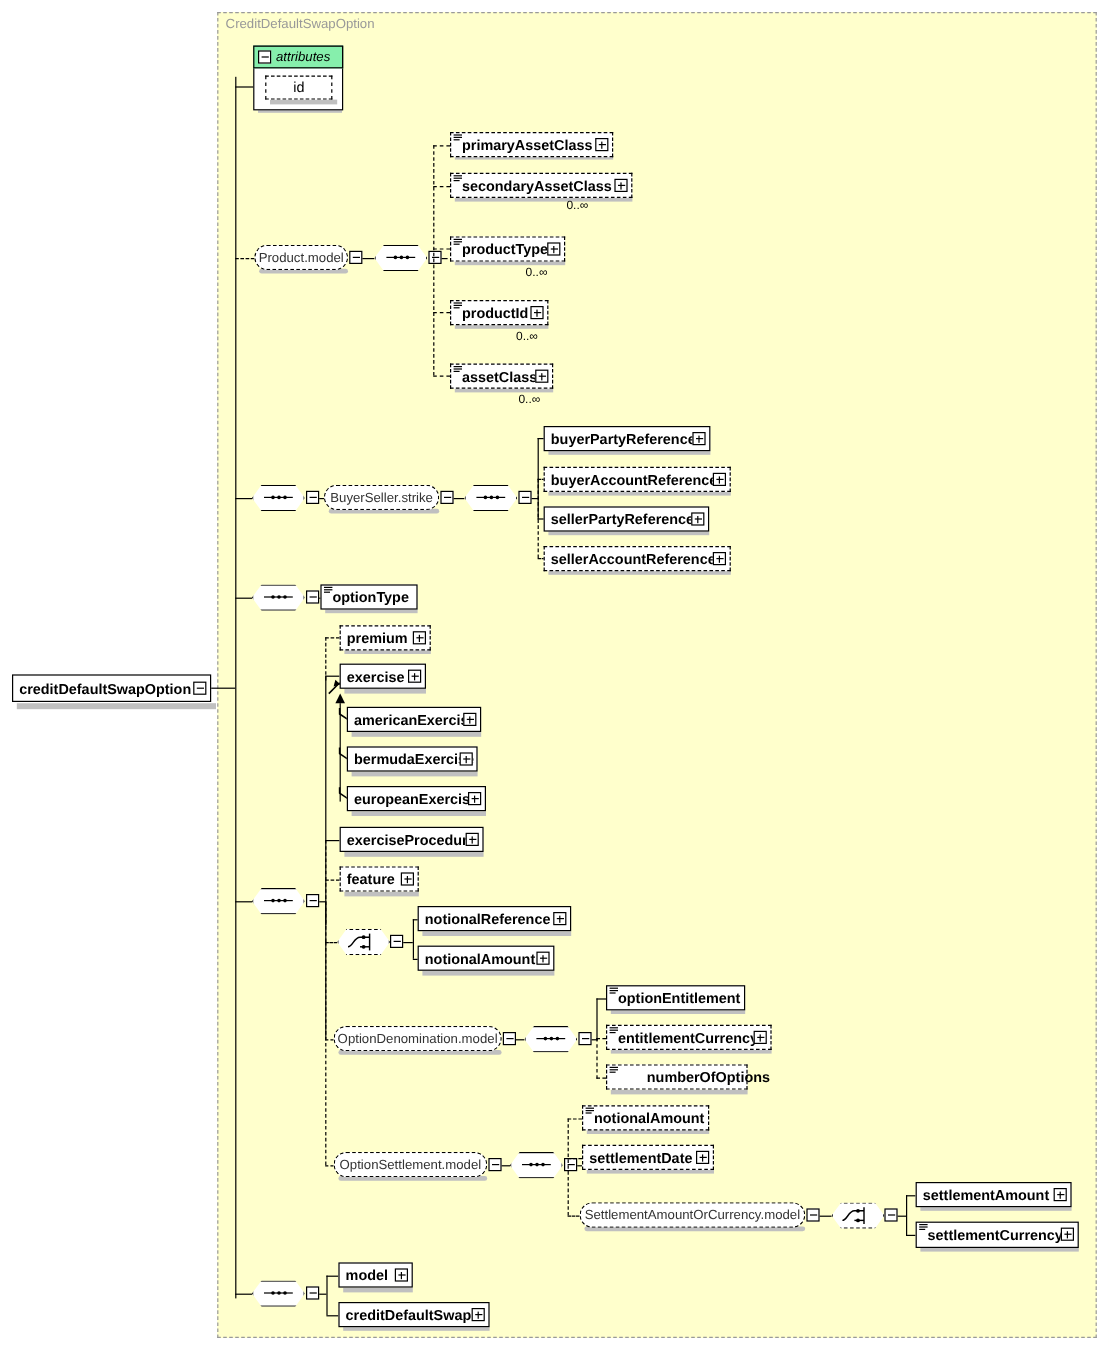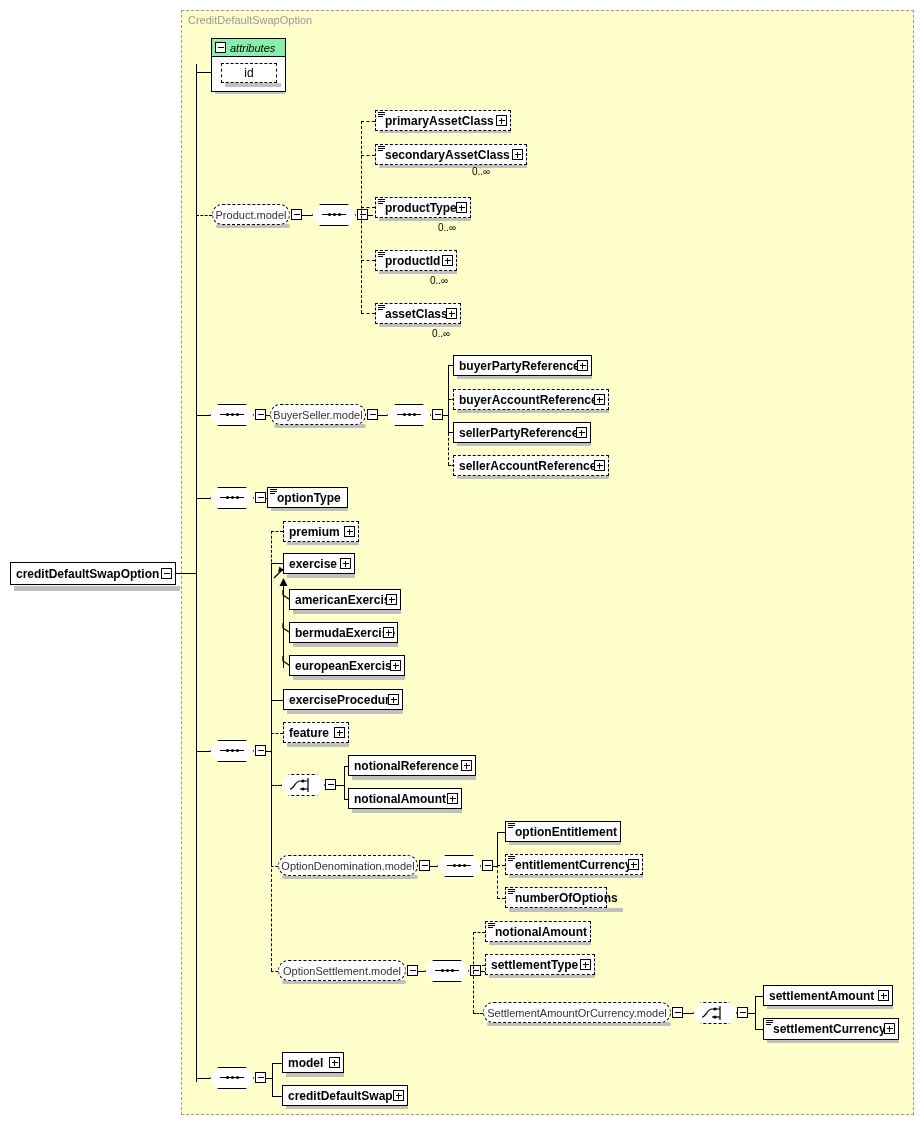--- a/index.html
+++ b/index.html
@@ -208,21 +208,21 @@
     <span style="position:absolute;left:21px;top:8.5px;width:3px;height:3px;background:#000;border-radius:50%;"></span>
     <span style="position:absolute;left:26px;top:8.5px;width:3px;height:3px;background:#000;border-radius:50%;"></span>
   </div>
   <div class="pm" style="left:255px;top:409px;">
       <i class="h"></i>
     </div>
   <div class="ln h" style="left:266px;top:415px;width:4px;"></div>
 
   <div class="shadow" style="left:274px;top:424px;width:92px;height:4px;border-radius:11px;"></div>
   <div class="mg" style="left:270px;top:404px;width:96px;height:21px;">
-    <span>BuyerSeller.model</span>
+    <span>BuyerSeller.strike</span>
   </div>
   <div class="pm" style="left:367px;top:409px;">
       <i class="h"></i>
     </div>
   <div class="ln h" style="left:378px;top:415px;width:9px;"></div>
   <div class="comp" style="left:387px;top:404px;">
     <span class="sh"></span>
       <span class="body"></span>
     <span class="ln h" style="left:10px;top:10px;width:24px;"></span>
     <span style="position:absolute;left:16px;top:8.5px;width:3px;height:3px;background:#000;border-radius:50%;"></span>
@@ -490,21 +490,21 @@
       </span>
     <span class="lbl" style="padding-left:9px;">entitlementCurrency</span>
   </div>
   <div class="pm" style="left:628px;top:859px;">
       <i class="h"></i>
       <i class="v"></i>
     </div>
 
   <div class="dl h" style="left:497px;top:898px;width:8px;"></div>
   <div class="shadow" style="left:509px;top:908px;width:114px;height:4px;"></div>
-  <div class="node opt" style="left:505px;top:887px;width:102px;height:21px;">
+  <div class="node opt" style="left:505px;top:887px;width:118px;height:21px;padding-left:24px;">
     <span class="tmark">
         <i></i>
         <i></i>
         <i></i>
       </span>
     <span class="lbl" style="padding-left:9px;">numberOfOptions</span>
   </div>
 
   <div class="dl h" style="left:271px;top:971px;width:7px;"></div>
   <div class="shadow" style="left:282px;top:980px;width:124px;height:4px;border-radius:11px;"></div>
@@ -536,21 +536,21 @@
         <i></i>
         <i></i>
         <i></i>
       </span>
     <span class="lbl" style="padding-left:9px;">notionalAmount</span>
   </div>
 
   <div class="dl h" style="left:473px;top:965px;width:12px;"></div>
   <div class="shadow" style="left:489px;top:974px;width:106px;height:4px;"></div>
   <div class="node opt" style="left:485px;top:954px;width:110px;height:21px;">
-    <span class="lbl">settlementType</span>
+    <span class="lbl">settlementDate</span>
   </div>
   <div class="pm" style="left:580px;top:959px;">
       <i class="h"></i>
       <i class="v"></i>
     </div>
 
   <div class="dl h" style="left:473px;top:1013px;width:10px;"></div>
   <div class="shadow" style="left:487px;top:1022px;width:184px;height:4px;border-radius:11px;"></div>
   <div class="mg" style="left:483px;top:1002px;width:188px;height:21px;">
     <span>SettlementAmountOrCurrency.model</span>

